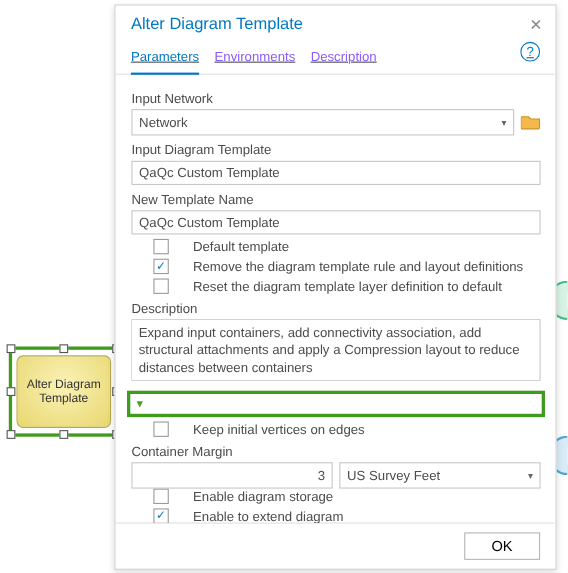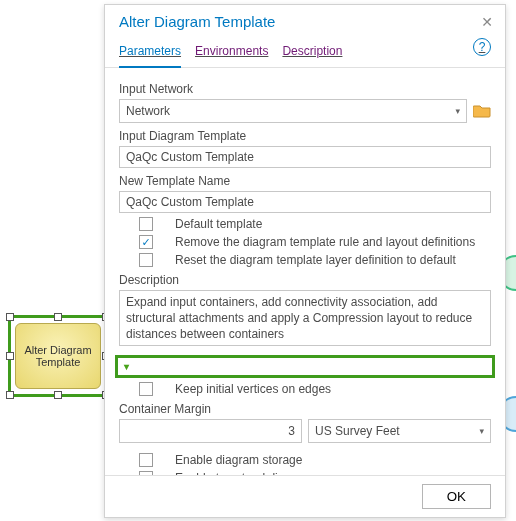--- a/index.html
+++ b/index.html
@@ -60,21 +60,21 @@
     padding: 8px 12px 4px 14px;
   }
   .title { color: #0079c1; font-size: 15px; font-weight: 400; }
   .close { color: #888; cursor: pointer; font-size: 14px; }
 
   .tabs {
     display: flex; align-items: flex-start; padding: 4px 14px 0 14px; border-bottom: 1px solid #e0e0e0;
     gap: 14px;
     text-decoration: underline;
   }
-  .tab { padding: 6px 0 8px 0; cursor: pointer; color: #701a75; }
+  .tab { padding: 6px 0 8px 0; cursor: pointer; color: #8b5cf6; }
   .tab.active { color: #0079c1; border-bottom: 2px solid #0079c1; margin-bottom: -1px; }
   .help {
     margin-left: auto; width: 18px; height: 18px; border: 1.5px solid #0079c1; border-radius: 50%;
     color: #0079c1; display: flex; align-items: center; justify-content: center; font-size: 12px; cursor: pointer;
   }
 
   .content { padding: 8px 14px 8px 14px; overflow: auto; flex: 1; }
   .field-label { margin: 6px 0 3px 0; color: #4c4c4c; }
   .row { display: flex; align-items: center; gap: 6px; }
   input[type="text"], textarea, .select {
@@ -191,21 +191,21 @@
 
     <div class="field-label">Container Margin</div>
     <div class="margin-row">
       <input type="text" style="flex: 1 1 0%;" value="3">
       <div class="select" style="flex:1">
         <span>US Survey Feet</span>
         <span class="chev">▾</span>
       </div>
     </div>
 
-    <div class="check-row" style="margin-top:10px">
+    <div class="check-row" style="margin-top:0">
       <div class="checkbox"></div>
       <span>Enable diagram storage</span>
     </div>
     <div class="check-row">
       <div class="checkbox checked"></div>
       <span>Enable to extend diagram</span>
     </div>
 
   </div>
 

